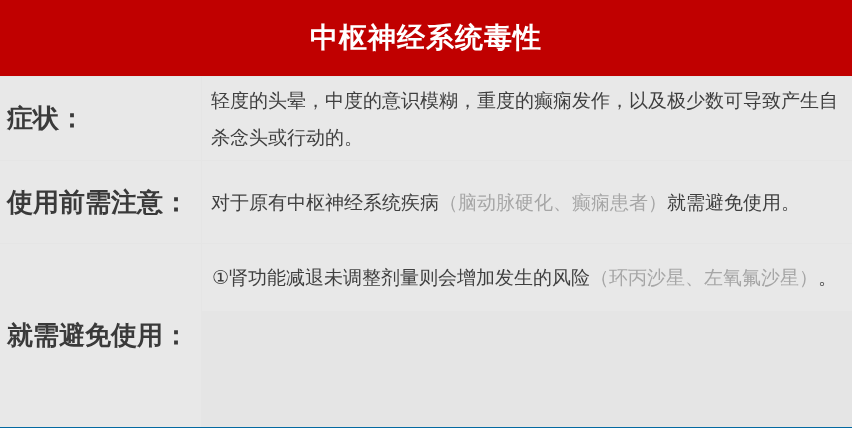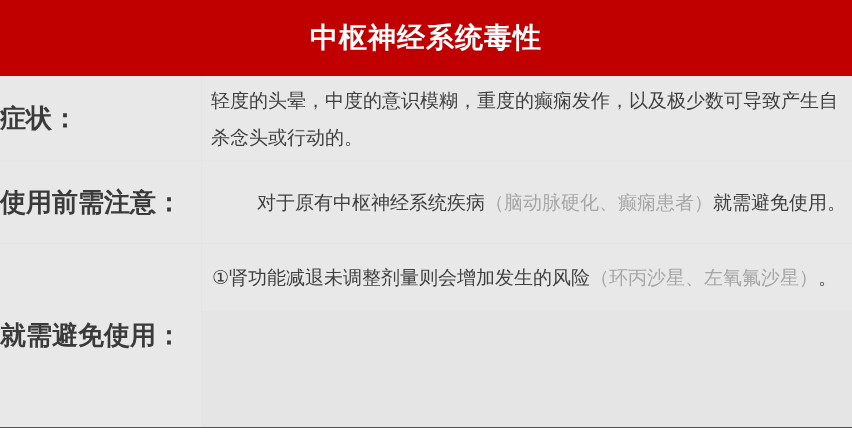--- a/index.html
+++ b/index.html
@@ -41,33 +41,34 @@
     background: #E8E8E8;
     display: flex;
     align-items: center;
     box-sizing: border-box;
     overflow: hidden;
   }
   .label-cell {
     font-weight: bold;
     color: #3A3A3A;
     font-size: 26px;
+    padding-left: 7px;
   }
   .content-cell {
     color: #3F3F3F;
     font-size: 19px;
     line-height: 37px;
     padding: 2px 6px 2px 9px;
   }
   .content-cell.tight { line-height: 38px; padding-left: 10px; }
   .muted { color: #A6A6A6; }
   .lbl-1 { grid-column: 1; grid-row: 2; }
   .con-1 { grid-column: 2; grid-row: 2; }
   .lbl-2 { grid-column: 1; grid-row: 3; }
-  .con-2 { grid-column: 2; grid-row: 3; justify-content: flex-end; }
+  .con-2 { grid-column: 2; grid-row: 3; }
   .lbl-3 { grid-column: 1; grid-row: 4 / 6; }
   .con-3a { grid-column: 2; grid-row: 4; }
   .con-3b { grid-column: 2; grid-row: 5; }
 </style>
 </head>
 <body>
 
 <div class="page">
   <div class="tox-table">
 

